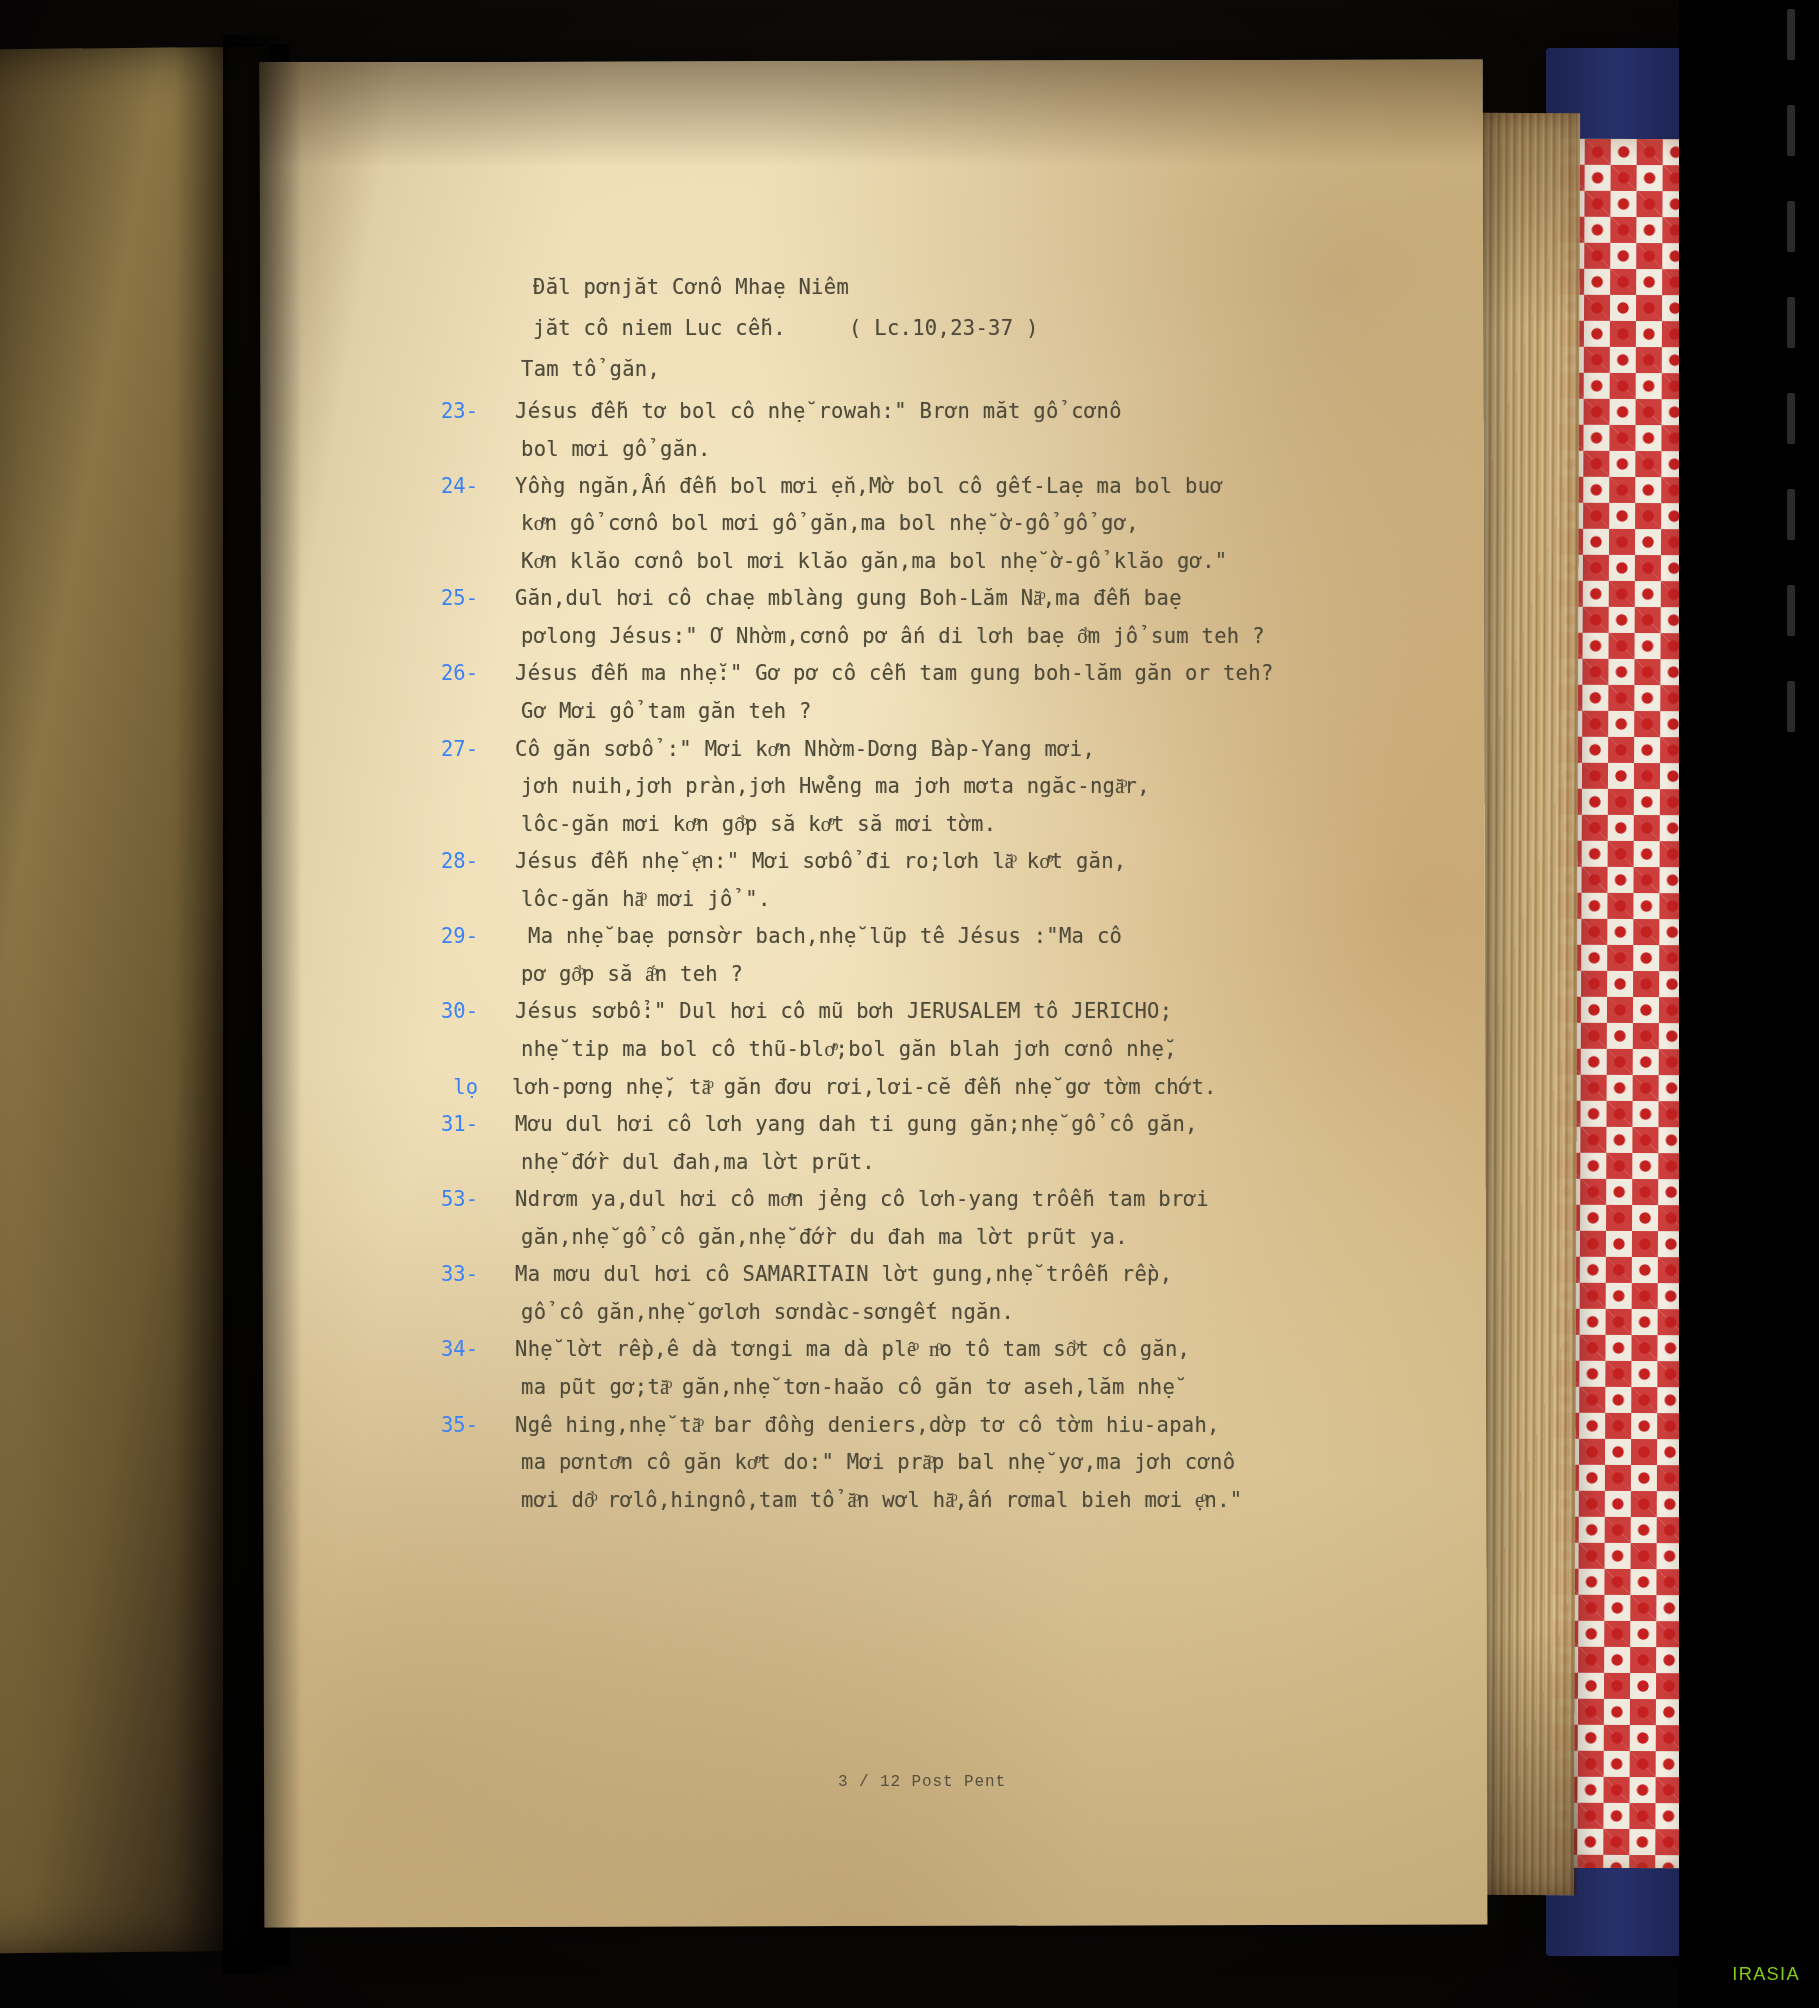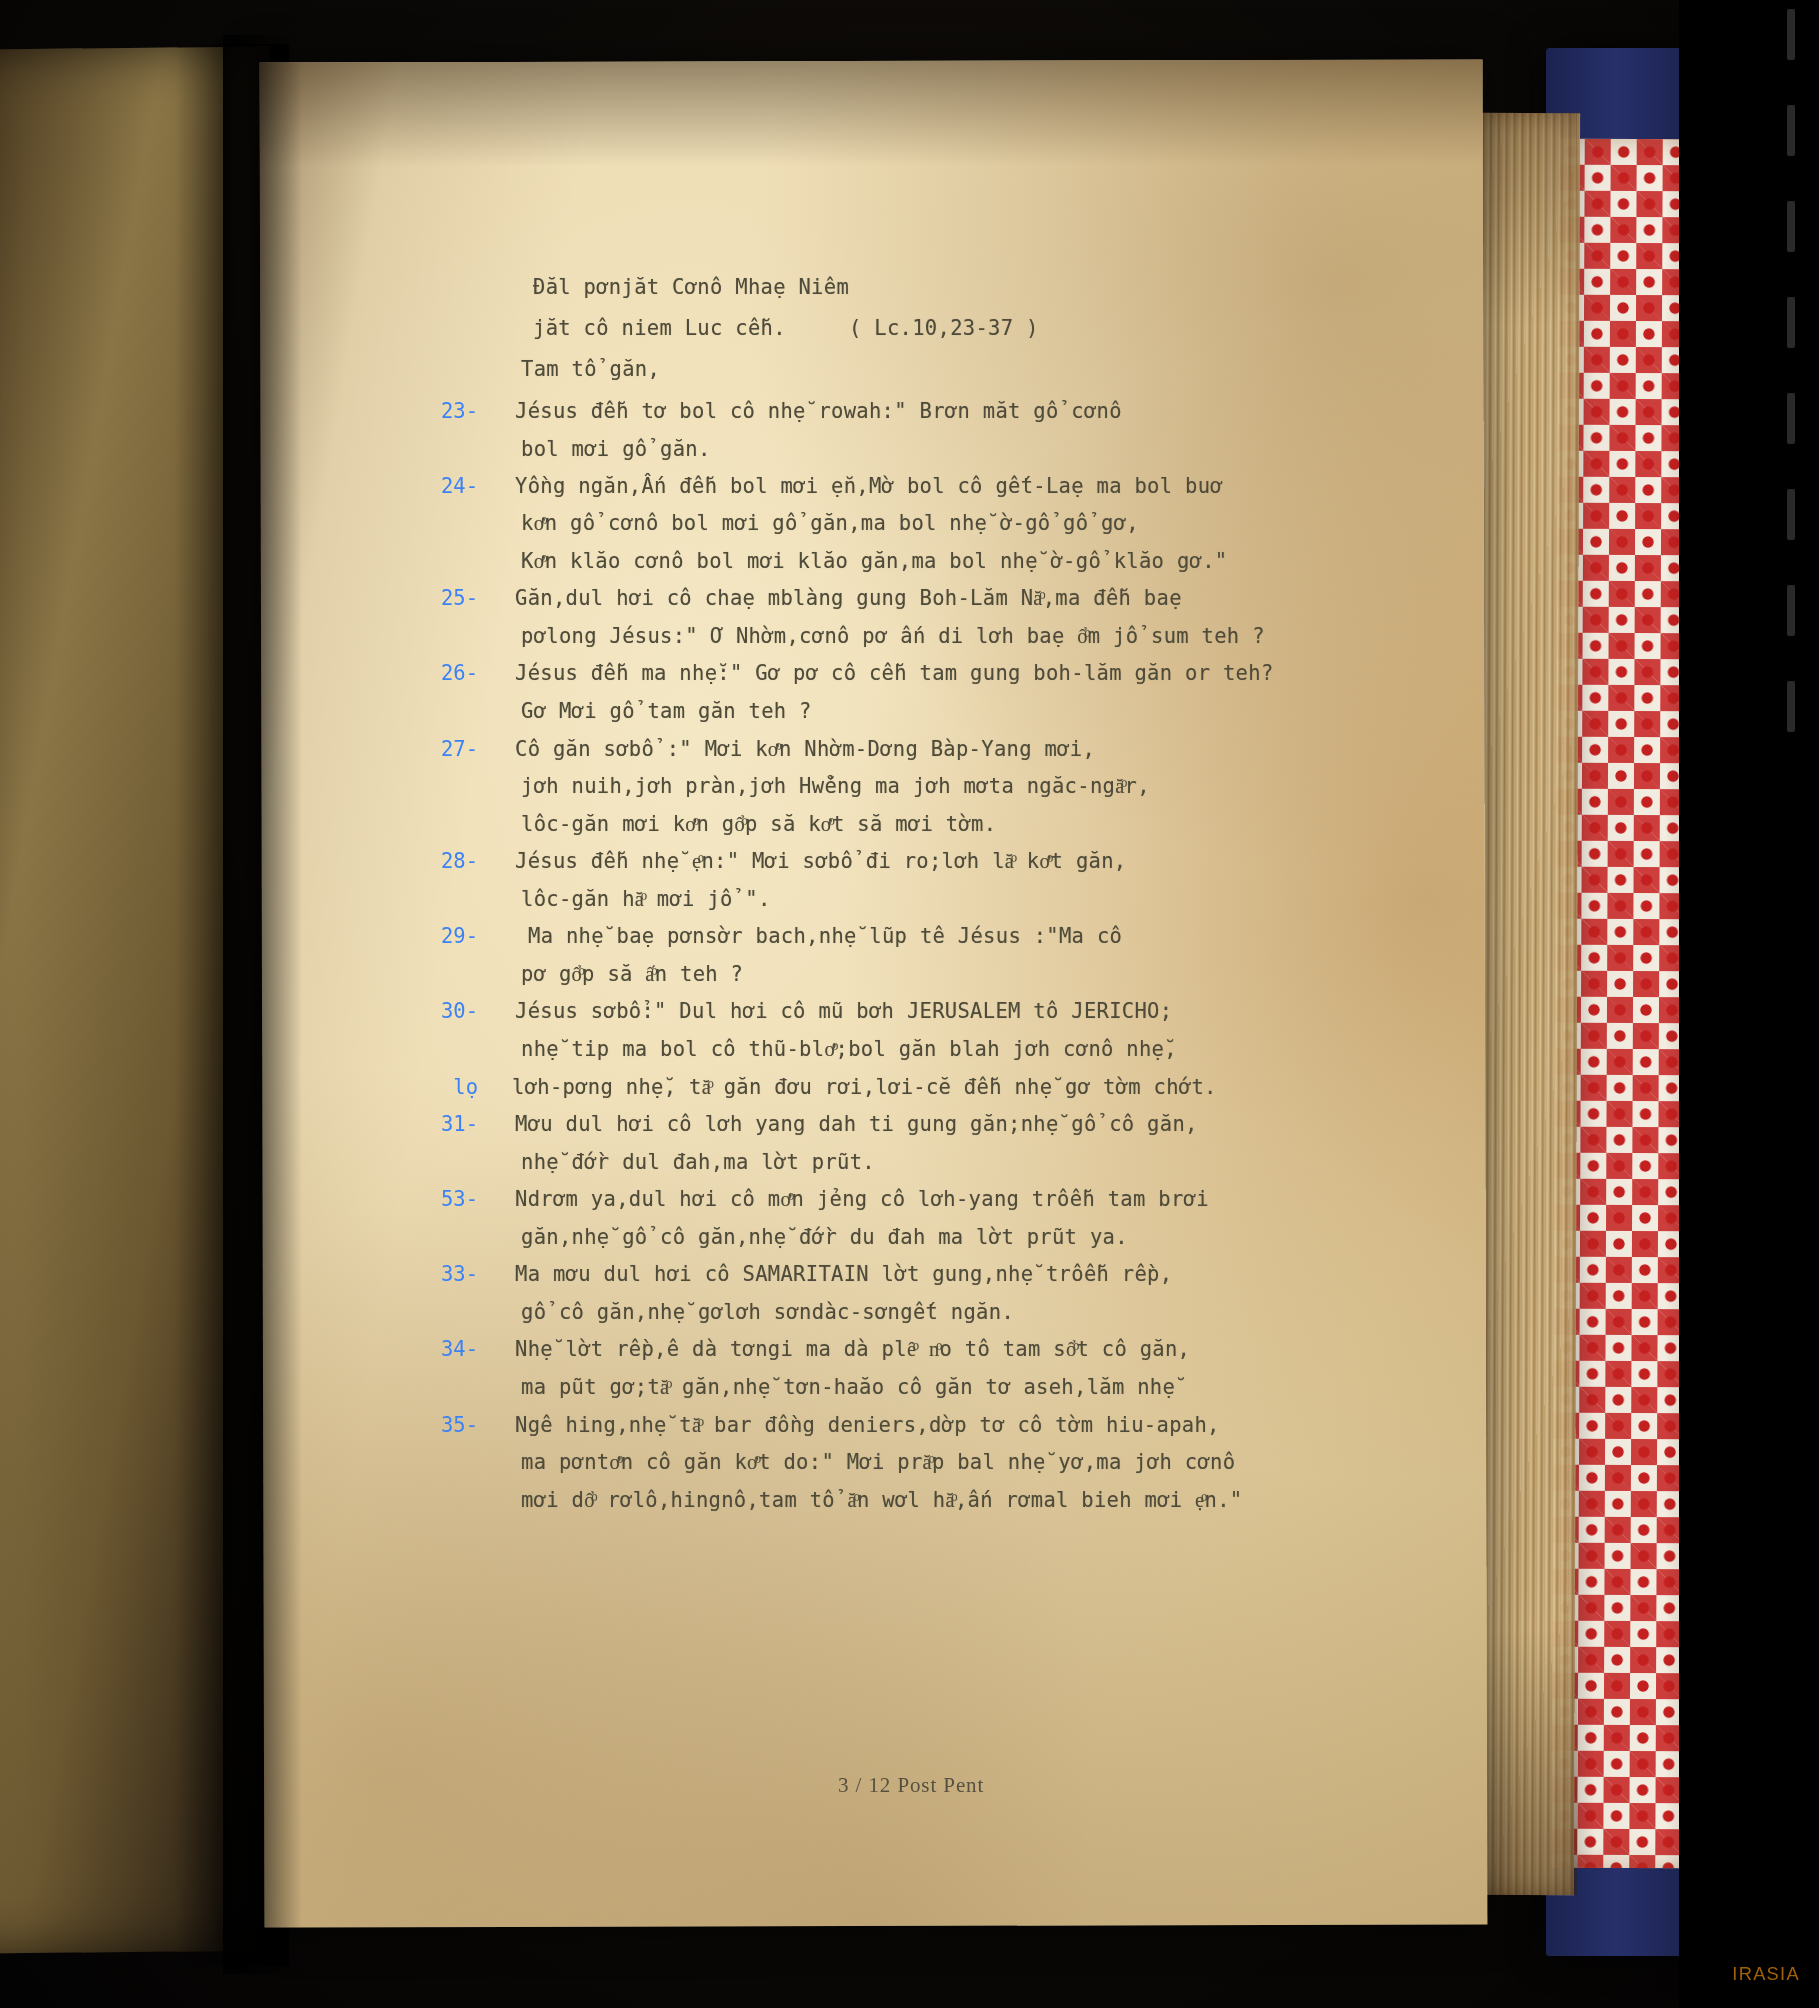--- a/index.html
+++ b/index.html
@@ -202,24 +202,24 @@
     line-height: 20.5px;
     color: #3b82f6;
     text-align: right;
     width: 61px;
   }
 
   .footer {
     position: absolute;
     left: 576px;
     top: 1721px;
-    font-size: 21px;
+    font-size: 16px;
     letter-spacing: 0.9px;
     color: #55503f;
-    font-family: Liberation Serif, serif;
+    font-family: Liberation Mono, monospace;
     white-space: pre;
   }
 
   
   .right-strip {
     position: absolute;
     right: 0;
     top: 0;
     width: 140px;
     height: 2009px;
@@ -230,21 +230,21 @@
     right: 24.5px;
     width: 7.9px;
     height: 51px;
     background: #2a2a2a;
     border-radius: 1.7px;
   }
   .watermark {
     position: absolute;
     right: 19px;
     bottom: 24.5px;
-    color: #a16207;
+    color: #84cc16;
     font-family: "Liberation Sans", sans-serif;
     font-size: 18.3px;
     letter-spacing: 1.3px;
   }
 </style>
 </head>
 <body>
 
 <div class="backdrop"></div>
 

